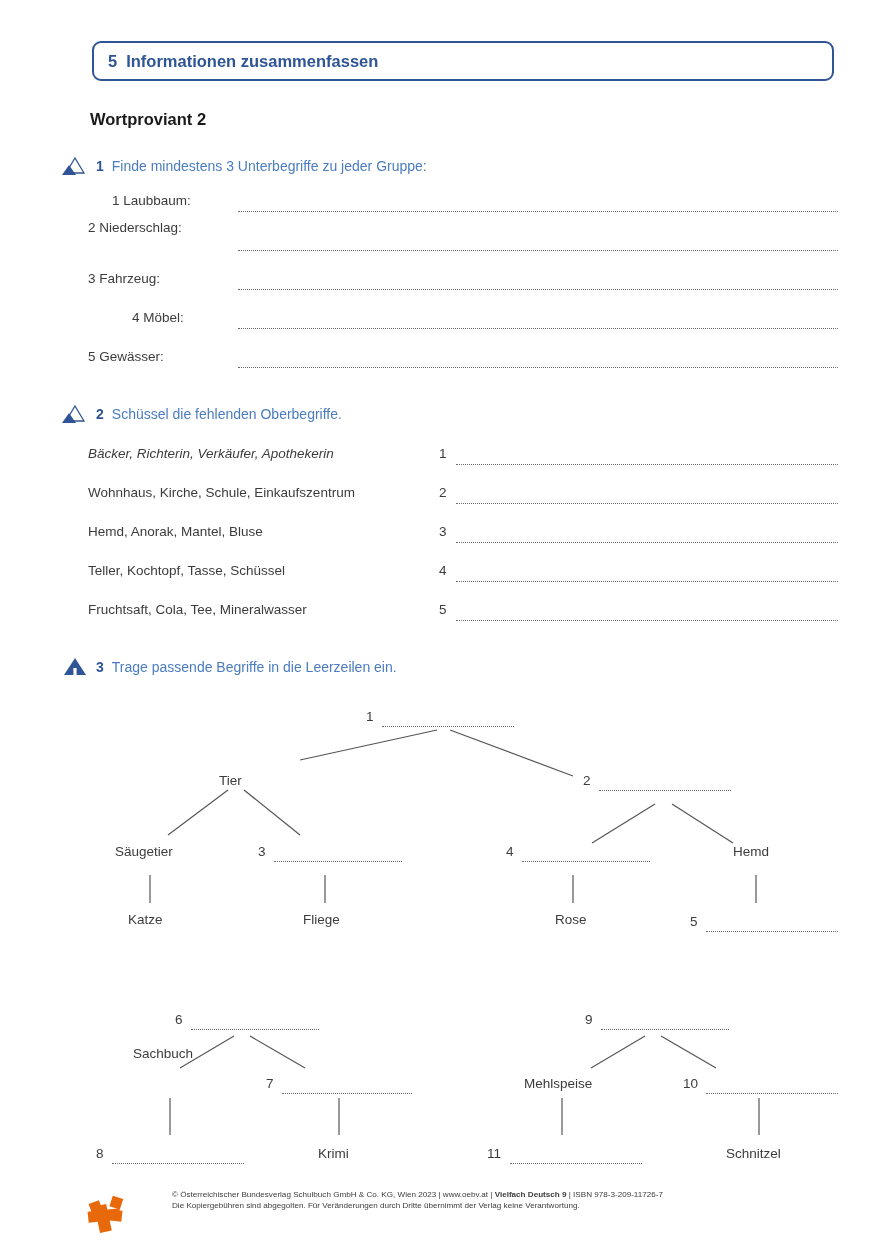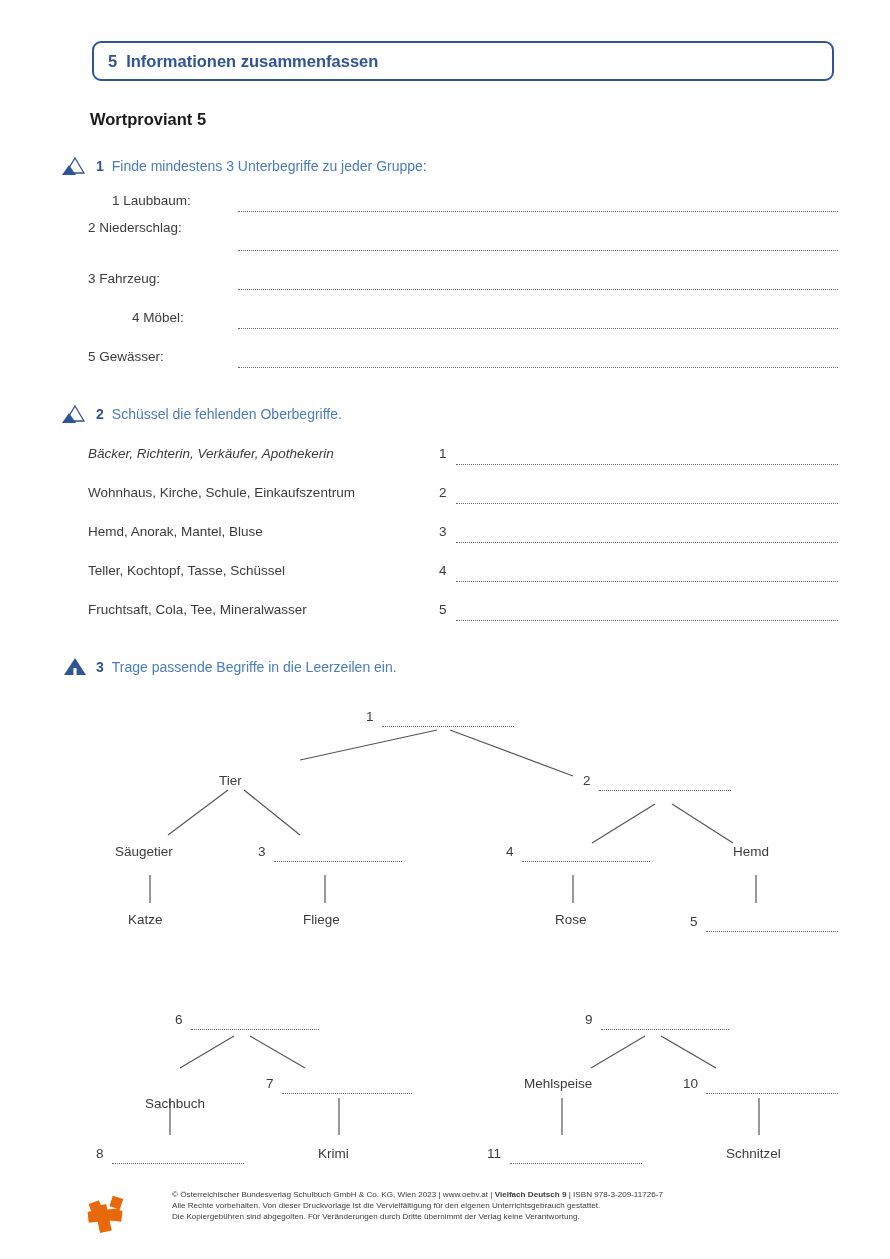--- a/index.html
+++ b/index.html
@@ -115,21 +115,21 @@
   .footer-text b { font-weight: bold; }
 </style>
 </head>
 <body>
 
 <div class="chapter-bar">
   <span class="chapter-num">5</span>
   <span class="chapter-title">Informationen zusammenfassen</span>
 </div>
 
-<div class="sheet-title">Wortproviant 5</div>
+<div class="sheet-title">Wortproviant 2</div>
 
 <div class="task-head" style="left:62px; top:156px;">
   <span>
     <svg class="diff-icon" viewBox="0 0 26 20">
       <polygon points="13,2 22,17 4,17" fill="none" stroke="#2f5596" stroke-width="1.3"></polygon>
       <polygon points="7,9 14,19 0,19" fill="#2f5596"></polygon>
     </svg>
   </span>
   <span class="task-num">1</span>
   <span class="task-text">Finde mindestens 3 Unterbegriffe zu jeder Gruppe:</span>
@@ -255,21 +255,21 @@
 <div class="node" style="left:128px; top:912px;">Katze</div>
 <div class="node" style="left:303px; top:912px;">Fliege</div>
 <div class="node" style="left:555px; top:912px;">Rose</div>
 
 <div class="node-num" style="left:690px; top:914px;">5</div>
 <div class="dots" style="left:706px; top:931px; width:132px;"></div>
 
 <div class="node-num" style="left:175px; top:1012px;">6</div>
 <div class="dots" style="left:191px; top:1029px; width:128px;"></div>
 
-<div class="node" style="left:133px; top:1096px;margin-left:12px;">Sachbuch</div>
+<div class="node" style="left:133px; top:1046px;">Sachbuch</div>
 
 <div class="node-num" style="left:266px; top:1076px;">7</div>
 <div class="dots" style="left:282px; top:1093px; width:130px;"></div>
 
 <div class="node-num" style="left:96px; top:1146px;">8</div>
 <div class="dots" style="left:112px; top:1163px; width:132px;"></div>
 
 <div class="node" style="left:318px; top:1146px;">Krimi</div>
 
 <div class="node-num" style="left:585px; top:1012px;">9</div>
@@ -292,15 +292,14 @@
       <rect x="8" y="22" width="32" height="11" transform="rotate(-6 24 27)"></rect>
       <rect x="10" y="14" width="11" height="11" transform="rotate(-20 15 19)"></rect>
       <rect x="31" y="9" width="11" height="11" transform="rotate(18 36 14)"></rect>
       <rect x="29" y="22" width="13" height="11" transform="rotate(6 35 27)"></rect>
     </g>
   </svg>
 </div>
 
 <div class="footer-text">
   <div><span>© Österreichischer Bundesverlag Schulbuch GmbH &amp; Co. KG, Wien 2023 | www.oebv.at | </span><b>Vielfach Deutsch 9</b><span> | ISBN 978-3-209-11726-7</span></div>
-  <div>Alle Rechte vorbehalten. Von dieser Druckvorlage ist die Vervielfältigung für den eigenen Unterrichtsgebrauch gestattet.</div>
   <div>Die Kopiergebühren sind abgegolten. Für Veränderungen durch Dritte übernimmt der Verlag keine Verantwortung.</div>
 </div>
 
 </body></html>

